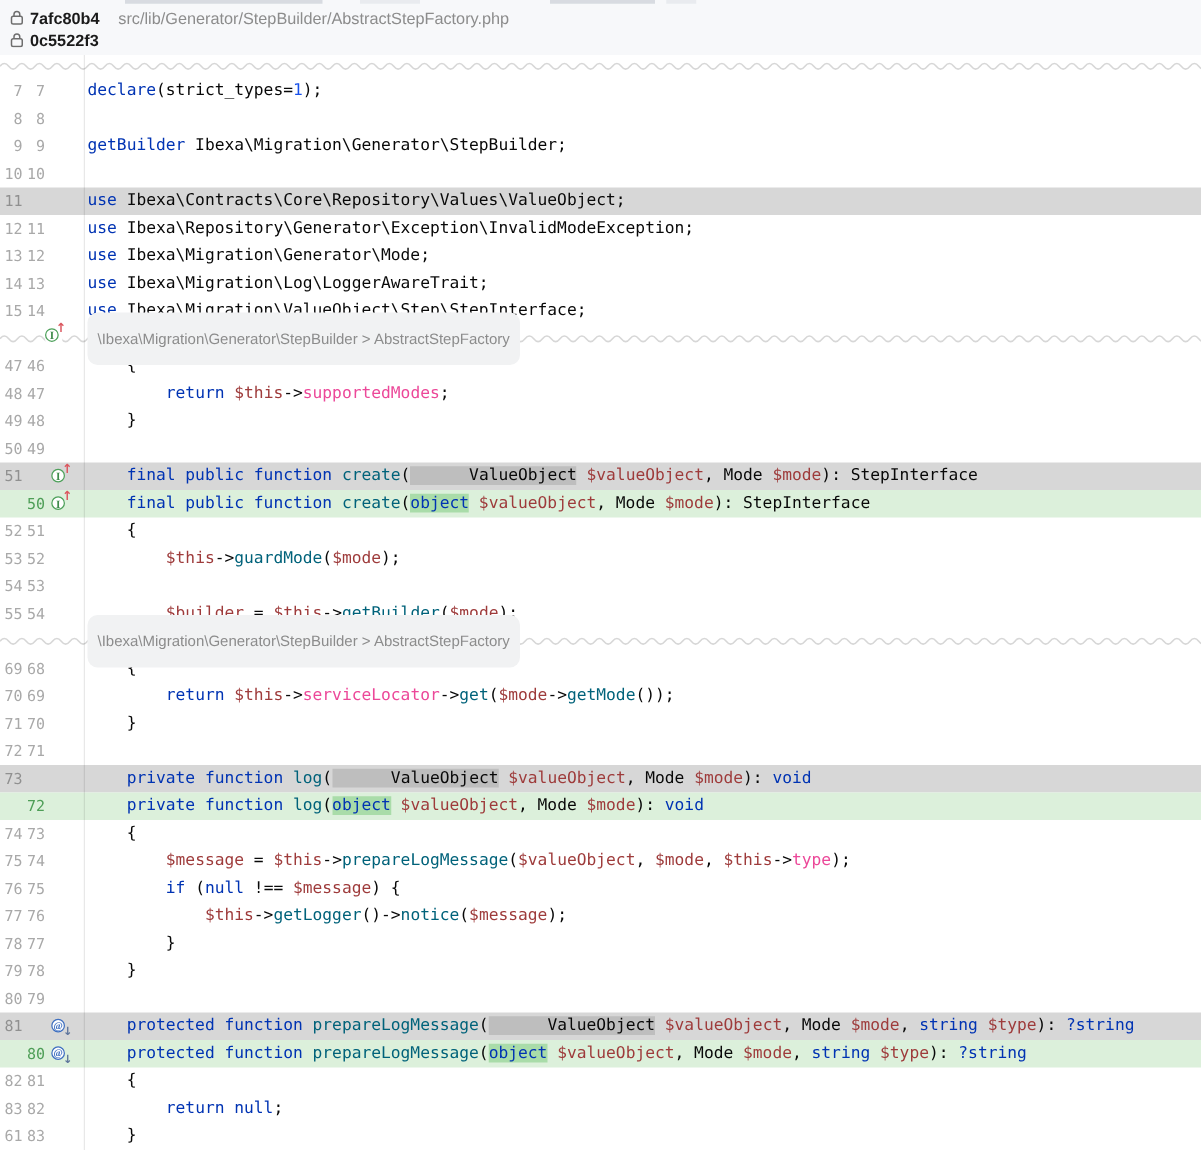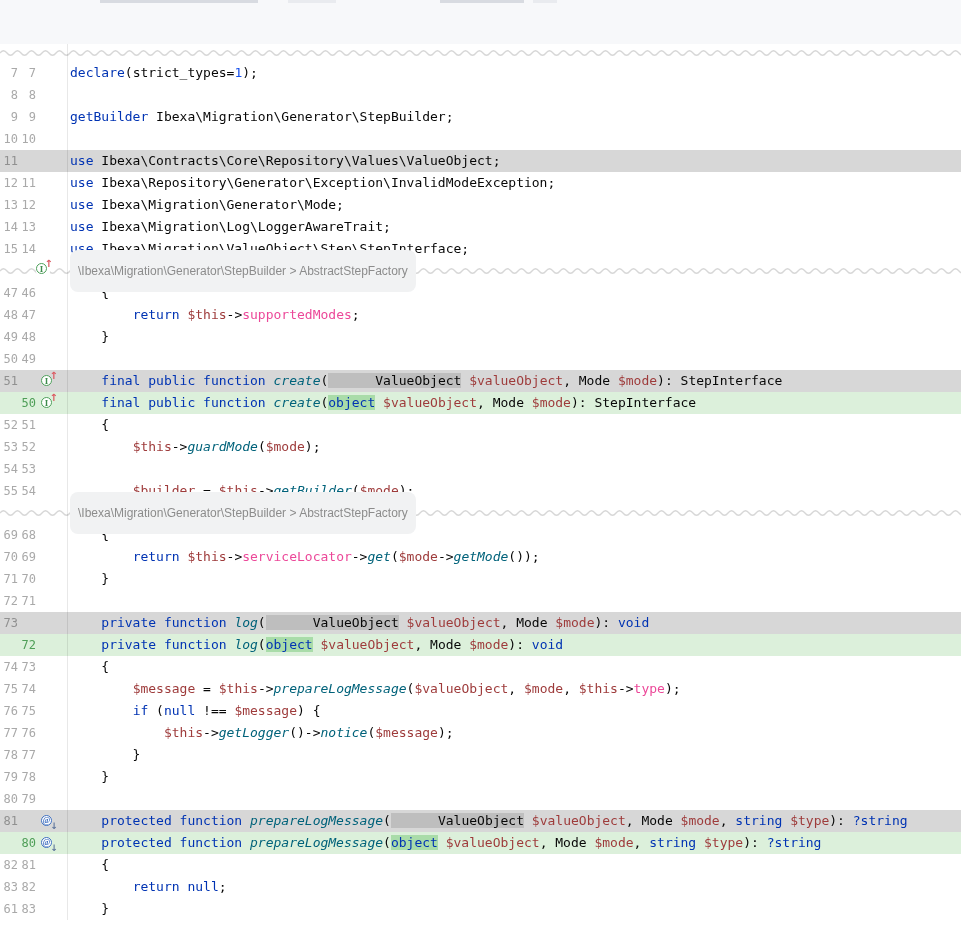--- a/index.html
+++ b/index.html
@@ -42,21 +42,21 @@
     font-size:13px;white-space:pre;color:#080808;line-height:22px;flex:1 1 auto;
     padding-left:3px;
   }
   .row-removed{background:#D7D7D7;}
   .row-removed .lnum{color:#909090;}
   .row-added{background:#DCF0DB;}
   .row-added .lnum{color:#4E9E57;}
   
   .tok-k{color:#0033B3;}
   .tok-n{color:#1750EB;}
-  .tok-m{color:#00627A;font-style:italic;}
+  .tok-m{color:#00627A;}
   .tok-v{color:#9E3B3B;}
   .tok-f{color:#ec4899;}
   .tok-p{color:#080808;}
   .hr{background:#BEBEBE;padding-left:47px;}
   .ha{background:#A9DCA9;}
   
   .sep-wave{position:absolute;left:0;top:50%;margin-top:-6px;z-index:1;pointer-events:none;}
   .sep-chip{
     position:absolute;left:70px;top:50%;transform:translateY(-50%);
     background:#F1F2F3;border-radius:8px;padding:14px 8px;
@@ -84,20 +84,35 @@
 </style>
 </head>
 <body>
 
 <div class="top-strip ts1"></div>
 <div class="top-strip ts2"></div>
 <div class="top-strip ts3"></div>
 <div class="top-strip ts4"></div>
 
 <div class="diff-header">
+  <div class="hdr-line">
+    <svg class="lock-icon" viewBox="0 0 11 12">
+      <rect x="1.2" y="5" width="8.6" height="6.2" rx="1.4" fill="none" stroke="#6E6E6E" stroke-width="1.2"></rect>
+      <path d="M3.2 5 V3.4 A2.3 2.3 0 0 1 7.8 3.4 V5" fill="none" stroke="#6E6E6E" stroke-width="1.2"></path>
+    </svg>
+    <span class="commit-hash">7afc80b4</span>
+    <span class="file-path">src/lib/Generator/StepBuilder/AbstractStepFactory.php</span>
+  </div>
+  <div class="hdr-line">
+    <svg class="lock-icon" viewBox="0 0 11 12">
+      <rect x="1.2" y="5" width="8.6" height="6.2" rx="1.4" fill="none" stroke="#6E6E6E" stroke-width="1.2"></rect>
+      <path d="M3.2 5 V3.4 A2.3 2.3 0 0 1 7.8 3.4 V5" fill="none" stroke="#6E6E6E" stroke-width="1.2"></path>
+    </svg>
+    <span class="commit-hash">0c5522f3</span>
+  </div>
 </div>
 
 <div id="diff-body">
   <div class="gutter-vline"></div>
 <div class="drow drow-sep drow-sep-top">
       <svg width="961" height="12" class="sep-wave">
         <path d="M0 6 Q 3.5 1.5 7 6 T 14 6 T 21 6 T 28 6 T 35 6 T 42 6 T 49 6 T 56 6 T 63 6 T 70 6 T 77 6 T 84 6 T 91 6 T 98 6 T 105 6 T 112 6 T 119 6 T 126 6 T 133 6 T 140 6 T 147 6 T 154 6 T 161 6 T 168 6 T 175 6 T 182 6 T 189 6 T 196 6 T 203 6 T 210 6 T 217 6 T 224 6 T 231 6 T 238 6 T 245 6 T 252 6 T 259 6 T 266 6 T 273 6 T 280 6 T 287 6 T 294 6 T 301 6 T 308 6 T 315 6 T 322 6 T 329 6 T 336 6 T 343 6 T 350 6 T 357 6 T 364 6 T 371 6 T 378 6 T 385 6 T 392 6 T 399 6 T 406 6 T 413 6 T 420 6 T 427 6 T 434 6 T 441 6 T 448 6 T 455 6 T 462 6 T 469 6 T 476 6 T 483 6 T 490 6 T 497 6 T 504 6 T 511 6 T 518 6 T 525 6 T 532 6 T 539 6 T 546 6 T 553 6 T 560 6 T 567 6 T 574 6 T 581 6 T 588 6 T 595 6 T 602 6 T 609 6 T 616 6 T 623 6 T 630 6 T 637 6 T 644 6 T 651 6 T 658 6 T 665 6 T 672 6 T 679 6 T 686 6 T 693 6 T 700 6 T 707 6 T 714 6 T 721 6 T 728 6 T 735 6 T 742 6 T 749 6 T 756 6 T 763 6 T 770 6 T 777 6 T 784 6 T 791 6 T 798 6 T 805 6 T 812 6 T 819 6 T 826 6 T 833 6 T 840 6 T 847 6 T 854 6 T 861 6 T 868 6 T 875 6 T 882 6 T 889 6 T 896 6 T 903 6 T 910 6 T 917 6 T 924 6 T 931 6 T 938 6 T 945 6 T 952 6 T 959 6 T 966 6" fill="none" stroke="#D7D7D7" stroke-width="1.3"></path>
       </svg>
     </div>
     <div class="drow">

